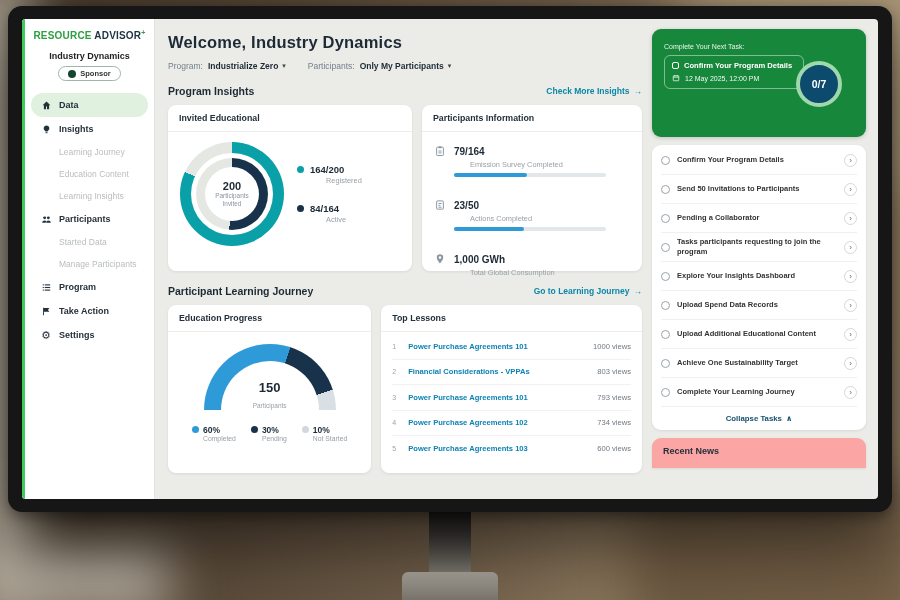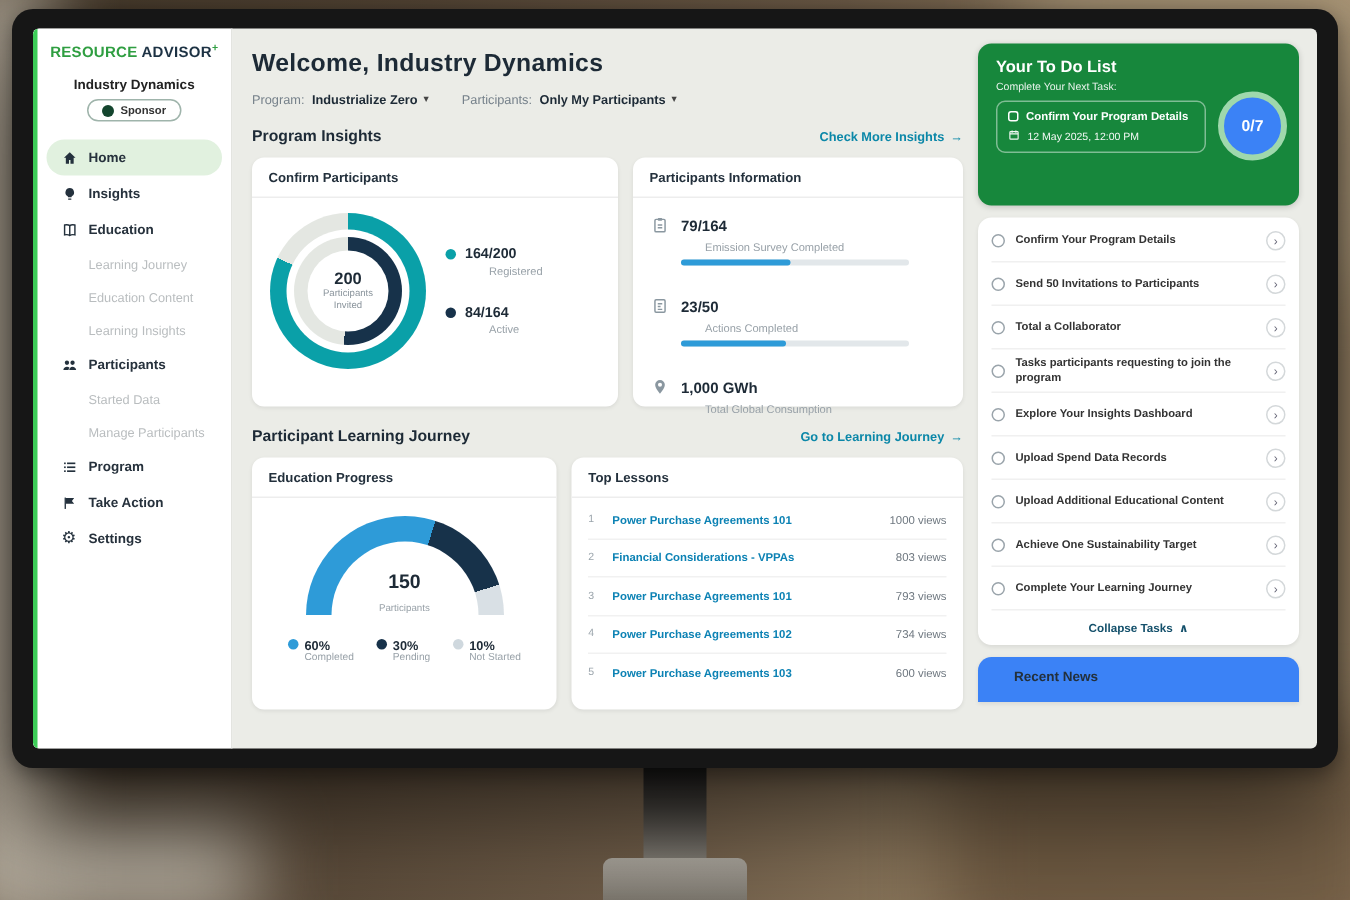--- a/index.html
+++ b/index.html
@@ -110,33 +110,33 @@
   .rightcol { position:absolute; left:630px; top:10px; width:214px; }
   .todo-card { position:relative; background:#17873c; border-radius:9px; padding:10px 12px;
     height:108px; color:#fff; box-shadow:0 1px 4px rgba(0,0,0,.18); }
   .todo-title { font-size:11px; font-weight:bold; }
   .todo-sub { font-size:7px; opacity:.9; margin-top:4px; }
   .next-task { margin-top:5px; width:140px; border:1px solid rgba(255,255,255,.45);
     border-radius:6px; padding:5px 7px; cursor:pointer; }
   .nt-row { display:flex; align-items:center; gap:5px; font-size:7.6px; font-weight:bold; }
   .nt-row.date { margin-top:4px; font-weight:normal; font-size:7px; opacity:.95; }
   .cbx { width:7px; height:7px; border:1.2px solid #fff; border-radius:2px; flex:none; }
-  .ring07 { position:absolute; right:8px; top:32px; width:46px; height:46px; border-radius:50%;
-    border:4.5px solid #9fd8ac; background:#3b82f6; display:flex; align-items:center;
+  .ring07 { position:absolute; right:24px; top:32px; width:46px; height:46px; border-radius:50%;
+    border:4.5px solid #9fd8ac; background:#0c4a6e; display:flex; align-items:center;
     justify-content:center; font-size:10.5px; font-weight:bold; }
   .tasks-card { margin-top:8px; background:#fff; border-radius:9px; padding:1px 9px;
     box-shadow:0 1px 3px rgba(0,0,0,.08); }
   .task { display:flex; align-items:center; gap:7px; min-height:29px; padding:3px 0; border-bottom:1px solid #f0f0f0; cursor:pointer; }
   .tcb { width:9px; height:9px; border:1px solid #9aa4ab; border-radius:50%; flex:none; }
   .tlabel { flex:1; font-size:7.5px; font-weight:600; color:#333; line-height:1.35; }
   .tchev { width:13px; height:13px; border:1px solid #d4d8da; border-radius:50%; display:flex;
     align-items:center; justify-content:center; font-size:8px; color:#667; flex:none; }
   .collapse { display:flex; justify-content:center; align-items:center; gap:4px; height:22px;
     font-size:7.8px; font-weight:bold; color:#14506b; cursor:pointer; }
-  .news-card { margin-top:8px; background:#3b82f6; border-radius:9px 9px 0 0; padding:8px 24px;
+  .news-card { margin-top:8px; background:#fca5a5; border-radius:9px 9px 0 0; padding:8px 11px;
     font-size:9px; font-weight:bold; color:#23303c; height:30px;
     box-shadow:0 1px 3px rgba(0,0,0,.08); }
 </style>
 </head>
 <body>
 
 <div class="blur blur-left"></div>
 <div class="blur blur-tr"></div>
 <div class="blur blur-bl"></div>
 <div class="blur blur-br"></div>
@@ -156,39 +156,30 @@
       <span class="sp-dot"></span>
       <span>Sponsor</span>
     </div>
     <nav class="nav">
       <div class="nav-item active">
         <span class="nicon">
               <svg viewBox="0 0 16 16" width="11" height="11" fill="#24313d">
                 <path d="M8 2.2 2.4 7.6h1.8v5.8h3.1V9.6h1.4v3.8h3.1V7.6h1.8z"></path>
               </svg>
             </span>
-        <span>Home</span>
+        <span>Data</span>
       </div>
       <div class="nav-item">
         <span class="nicon">
               <svg viewBox="0 0 16 16" width="11" height="11" fill="#24313d">
                 <path d="M8 2a4.2 4.2 0 0 0-2.3 7.7c.4.3.6.6.6 1V11h3.4v-.3c0-.4.2-.7.6-1A4.2 4.2 0 0 0 8 2z"></path>
                 <rect x="6.3" y="12" width="3.4" height="1.3" rx=".6"></rect>
               </svg>
             </span>
         <span>Insights</span>
-      </div>
-      <div class="nav-item">
-        <span class="nicon">
-              <svg viewBox="0 0 16 16" width="11" height="11" fill="none" stroke="#24313d" stroke-width="1.4">
-                <path d="M8 3.5C6.8 2.6 4.8 2.5 3 2.9v9.6c1.8-.4 3.8-.3 5 .6 1.2-.9 3.2-1 5-.6V2.9c-1.8-.4-3.8-.3-5 .6z"></path>
-                <path d="M8 3.5v9.6"></path>
-              </svg>
-            </span>
-        <span>Education</span>
       </div>
       <div class="nav-sub">
             <span>Learning Journey</span>
           </div>
       <div class="nav-sub">
             <span>Education Content</span>
           </div>
       <div class="nav-sub">
             <span>Learning Insights</span>
           </div>
@@ -261,21 +252,21 @@
     <div class="sec-head">
       <span class="sec-title">Program Insights</span>
       <span class="sec-link">
         <span>Check More Insights</span>
         <span>→</span>
       </span>
     </div>
 
     <div class="cards-row">
       <section class="card card-invited">
-        <div class="card-h">Confirm Participants</div>
+        <div class="card-h">Invited Educational</div>
         <div class="invited-body">
           <div class="donut" style="background: conic-gradient(rgb(10, 160, 168) 0deg, rgb(10, 160, 168) 295.2deg, rgb(228, 231, 226) 0deg);">
             <div class="ring2" style="background: conic-gradient(rgb(23, 50, 74) 0deg, rgb(23, 50, 74) 184.4deg, rgb(228, 231, 226) 0deg);"></div>
             <div class="donut-center">
               <b>200</b>
               <span>Participants Invited</span>
             </div>
           </div>
           <div class="dlegend">
             <div class="dl-item">
@@ -412,21 +403,20 @@
             <span class="ltitle">Power Purchase Agreements 103</span>
             <span class="views">600 views</span>
           </div>
         </div>
       </section>
     </div>
   </main>
 
   <aside class="rightcol">
     <section class="todo-card">
-      <div class="todo-title">Your To Do List</div>
       <div class="todo-sub">Complete Your Next Task:</div>
       <div class="next-task">
         <div class="nt-row">
           <span class="cbx"></span>
           <span>Confirm Your Program Details</span>
         </div>
         <div class="nt-row date">
           <span><svg viewBox="0 0 16 16" width="8" height="8" fill="none" stroke="#fff" stroke-width="1.5">
                   <rect x="2.5" y="3.5" width="11" height="10" rx="1"></rect>
                   <path d="M2.5 6.5h11M5.5 2v3M10.5 2v3"></path>
@@ -445,21 +435,21 @@
         <span class="tlabel">Confirm Your Program Details</span>
         <span class="tchev">›</span>
       </div>
       <div class="task">
         <span class="tcb"></span>
         <span class="tlabel">Send 50 Invitations to Participants</span>
         <span class="tchev">›</span>
       </div>
       <div class="task">
         <span class="tcb"></span>
-        <span class="tlabel">Total a Collaborator</span>
+        <span class="tlabel">Pending a Collaborator</span>
         <span class="tchev">›</span>
       </div>
       <div class="task">
         <span class="tcb"></span>
         <span class="tlabel">Tasks participants requesting to join the program</span>
         <span class="tchev">›</span>
       </div>
       <div class="task">
         <span class="tcb"></span>
         <span class="tlabel">Explore Your Insights Dashboard</span>

